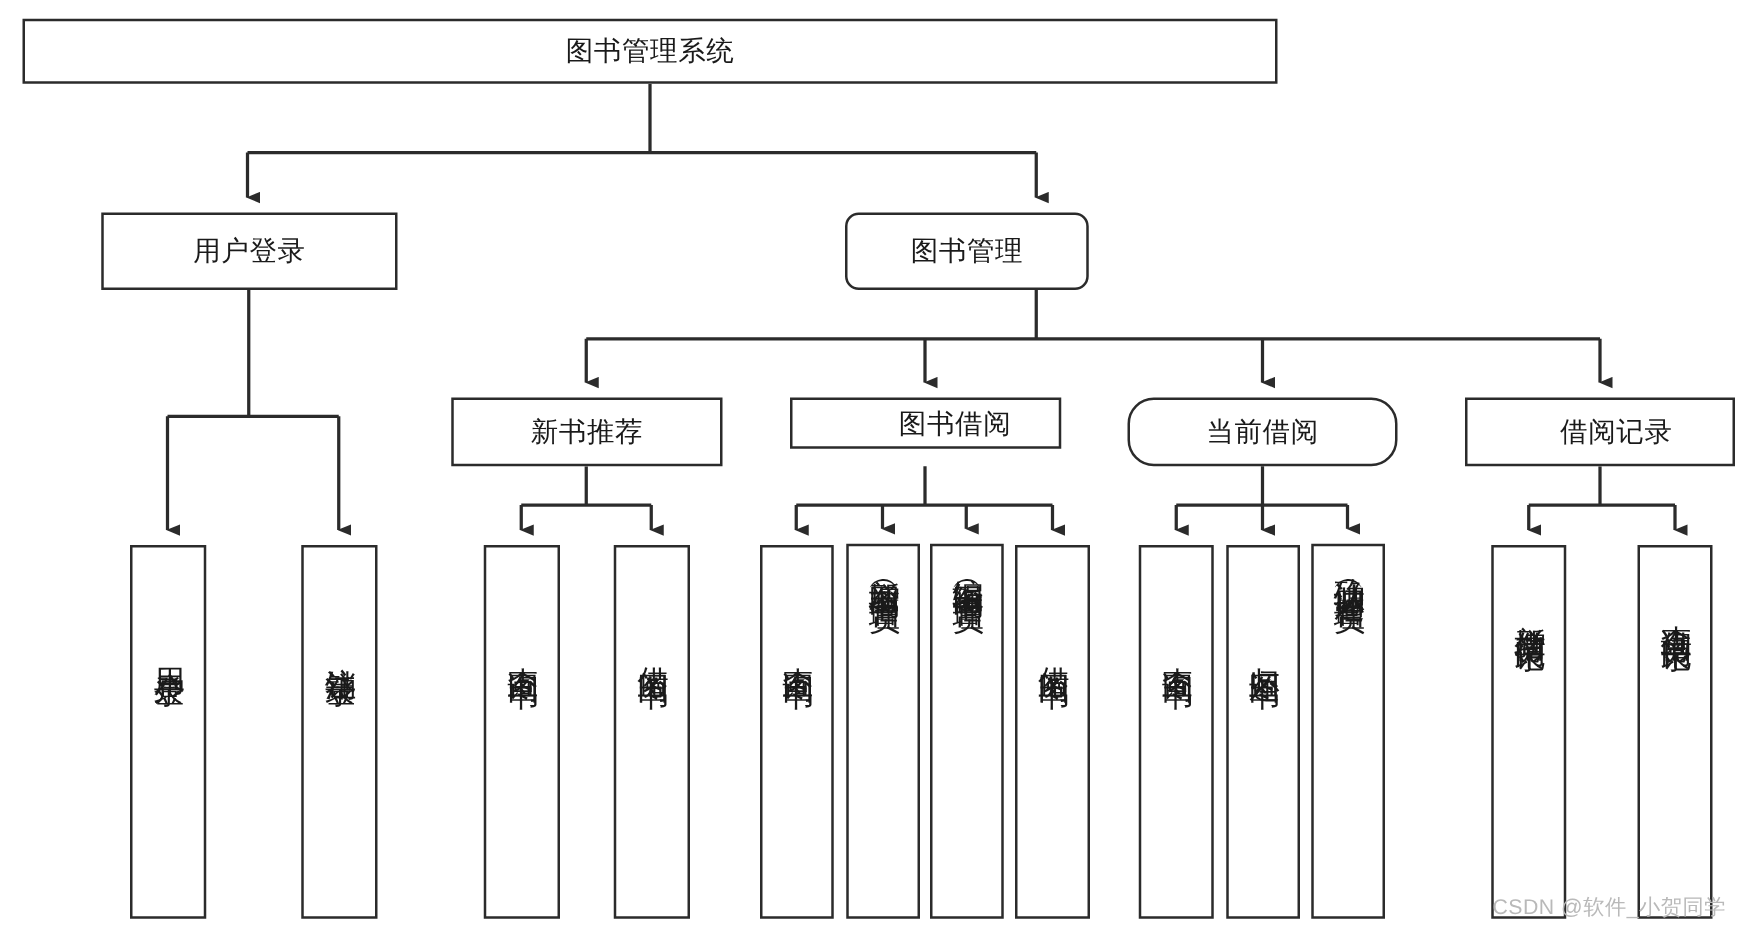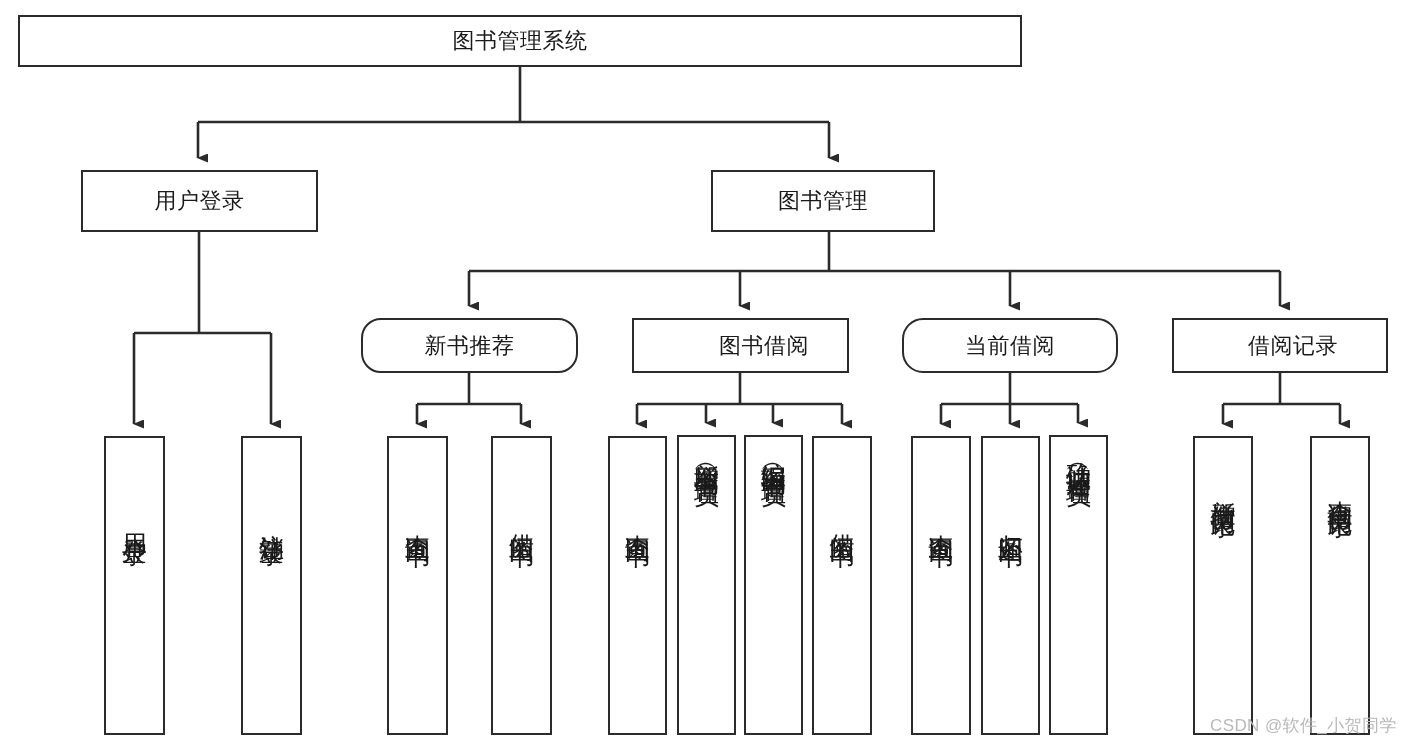--- a/index.html
+++ b/index.html
@@ -59,21 +59,20 @@
   }
   .node.vertical.mid .label {
     margin-top: 0;
   }
   .watermark {
     position: absolute;
     font-size: 17px;
     color: #b9b9b9;
     white-space: nowrap;
     letter-spacing: 0.4px;
-    padding-left: 16px;
   }
 </style>
 </head>
 <body>
 
 <div id="canvas">
 
   <svg class="connectors" viewBox="0 0 1405 747">
     <defs>
       <marker id="arrow" markerWidth="10" markerHeight="11" refX="4.5" refY="10" orient="auto" markerUnits="userSpaceOnUse">
@@ -124,28 +123,28 @@
     </g>
   </svg>
 
   <div class="node horizontal" style="left:18px; top:15px; width:1004px; height:52px;">
     <span class="label">图书管理系统</span>
   </div>
 
   <div class="node horizontal" style="left:81px; top:170px; width:237px; height:62px;">
     <span class="label">用户登录</span>
   </div>
-  <div class="node horizontal" style="left:711px; top:170px; width:224px; height:62px;">
+  <div class="node horizontal" style="left:676px; top:170px; width:195px; height:62px;border-radius:11px;">
     <span class="label">图书管理</span>
   </div>
 
-  <div class="node horizontal" style="left:361px; top:318px; width:217px; height:55px;border-radius:20px;">
+  <div class="node horizontal" style="left:361px; top:318px; width:217px; height:55px;">
     <span class="label">新书推荐</span>
   </div>
-  <div class="node horizontal" style="left:632px; top:318px; width:217px; height:55px;padding-left:47px;">
+  <div class="node horizontal" style="left:632px; top:318px; width:217px; height:41px;padding-left:47px;">
     <span class="label">图书借阅</span>
   </div>
   <div class="node horizontal" style="left:902px; top:318px; width:216px; height:55px;border-radius:21px;">
     <span class="label">当前借阅</span>
   </div>
   <div class="node horizontal" style="left:1172px; top:318px; width:216px; height:55px;padding-left:26px;">
     <span class="label">借阅记录</span>
   </div>
 
   <div class="node vertical" style="left:104px; top:436px; width:61px; height:299px; padding-top:76px;">

